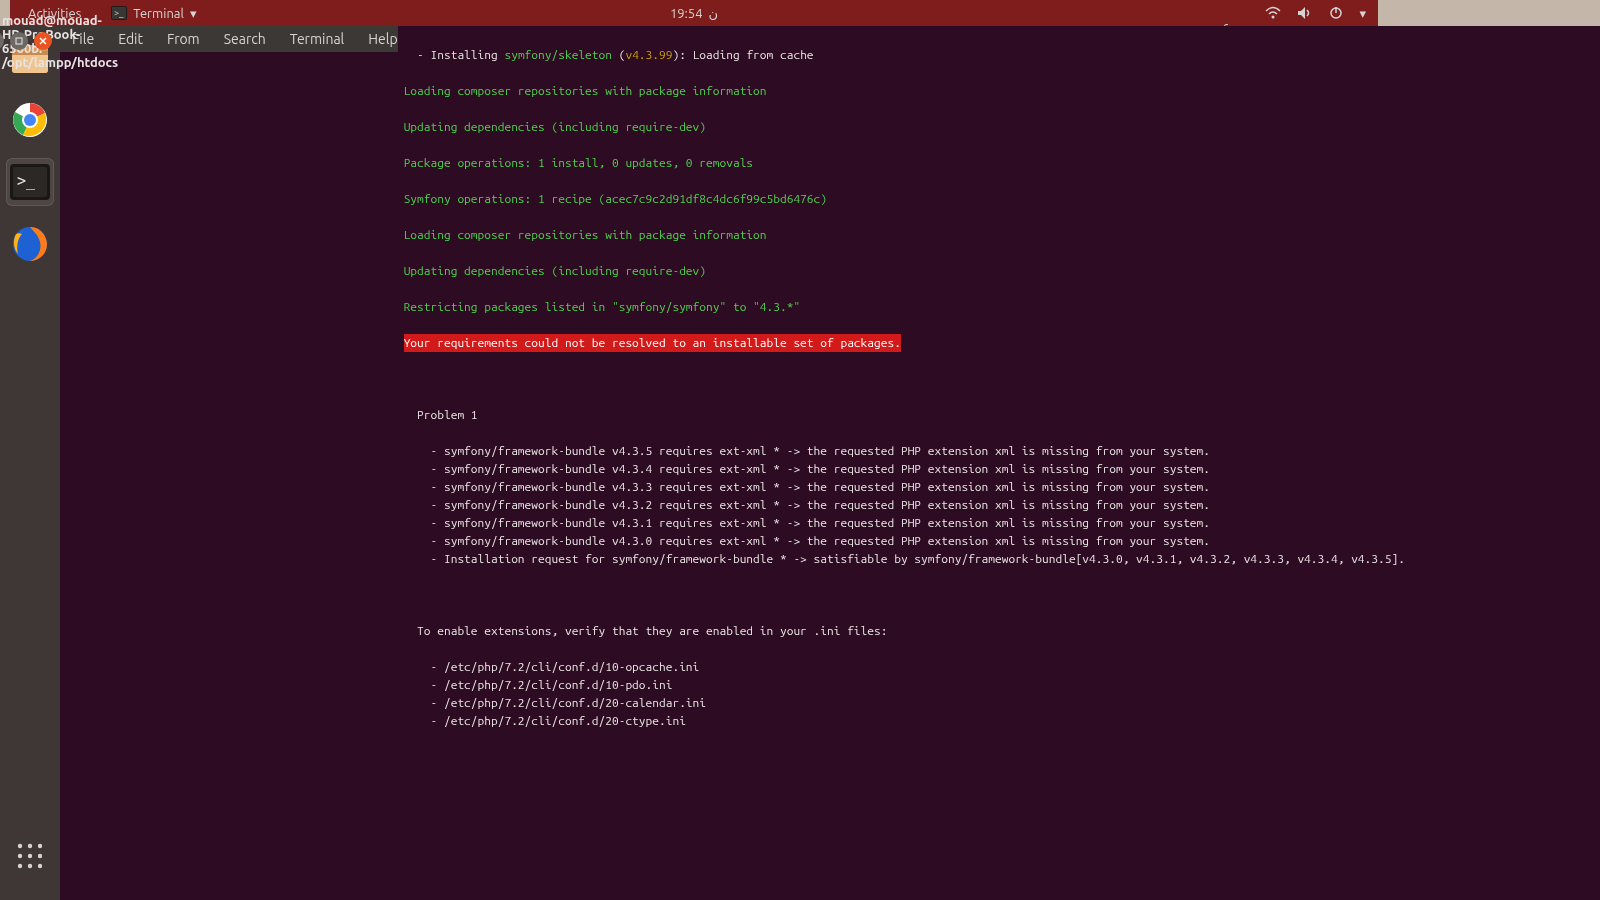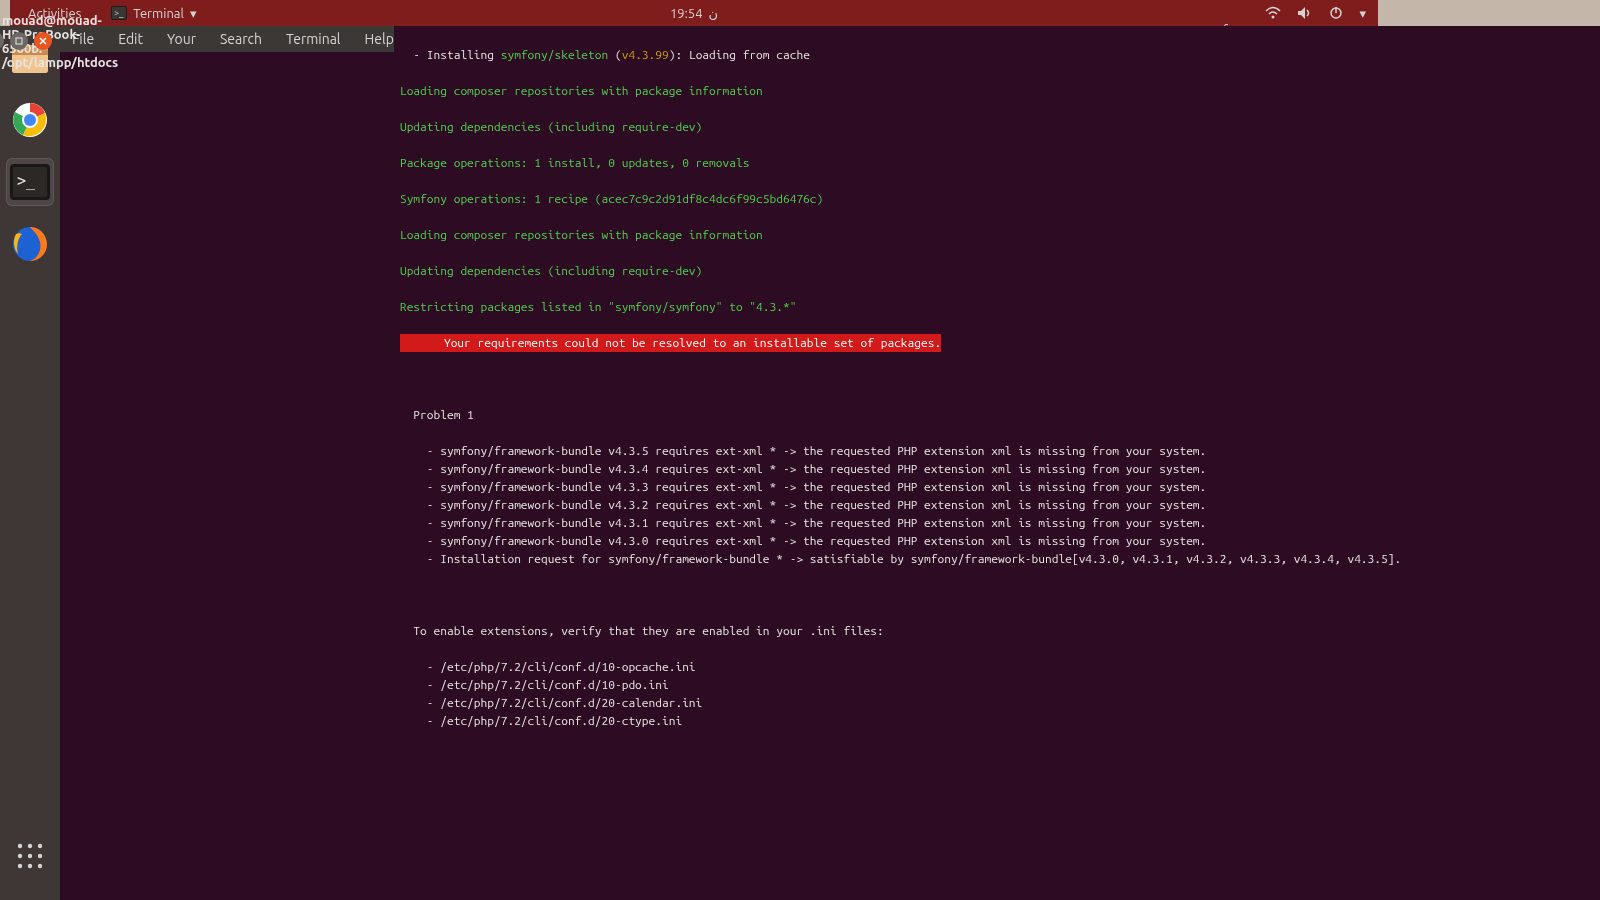--- a/index.html
+++ b/index.html
@@ -30,21 +30,21 @@
 .titlebar .btn.max { background:#6b6865; }
 .titlebar .btn.close { background:#e95420; }
 .menubar { height:26px; background:#3c3836; color:#d6d4d2; display:flex; align-items:center; gap:24px; padding-left:12px; font-size:14px; }
 .menubar span { cursor:pointer; }
 
 .term-content { flex:1; padding:2px 6px; font-family:"Ubuntu Mono","DejaVu Sans Mono",monospace; font-size:12px; line-height:18px; color:#eae7e4; white-space:pre; overflow:hidden; }
 .term-content .line { display:block; min-height:18px; }
 .c-green { color:#4fd24f; }
 .c-yellow { color:#cba000; }
 .c-white { color:#eae7e4; }
-.bg-red { background:#d21a1a; color:#fff; display:inline-block;padding-left:44px; }
+.bg-red { background:#d21a1a; color:#fff; display:inline-block; }
 </style>
 </head>
 <body>
 
 <div class="top-panel">
   <div class="activities">Activities</div>
   <div class="appmenu">
     <span>
       <svg width="16" height="14">
           <rect x="0" y="0" width="16" height="14" rx="2" fill="#1e1c1b"></rect>
@@ -152,21 +152,21 @@
           <svg width="10" height="10">
             <line x1="2" y1="2" x2="8" y2="8" stroke="#fff" stroke-width="1.5"></line>
             <line x1="8" y1="2" x2="2" y2="8" stroke="#fff" stroke-width="1.5"></line>
           </svg>
         </div>
     </div>
   </div>
   <div class="menubar">
     <span>File</span>
     <span>Edit</span>
-    <span>Your</span>
+    <span>From</span>
     <span>Search</span>
     <span>Terminal</span>
     <span>Help</span>
   </div>
 
   <div class="term-content">
 <span class="line"><span class="c-white">  - Installing </span><span class="c-green">symfony/skeleton</span><span class="c-white"> (</span><span class="c-yellow">v4.3.99</span><span class="c-white">): Loading from cache</span></span>
 <span class="line c-green">Loading composer repositories with package information</span>
 <span class="line c-green">Updating dependencies (including require-dev)</span>
 <span class="line c-green">Package operations: 1 install, 0 updates, 0 removals</span>

